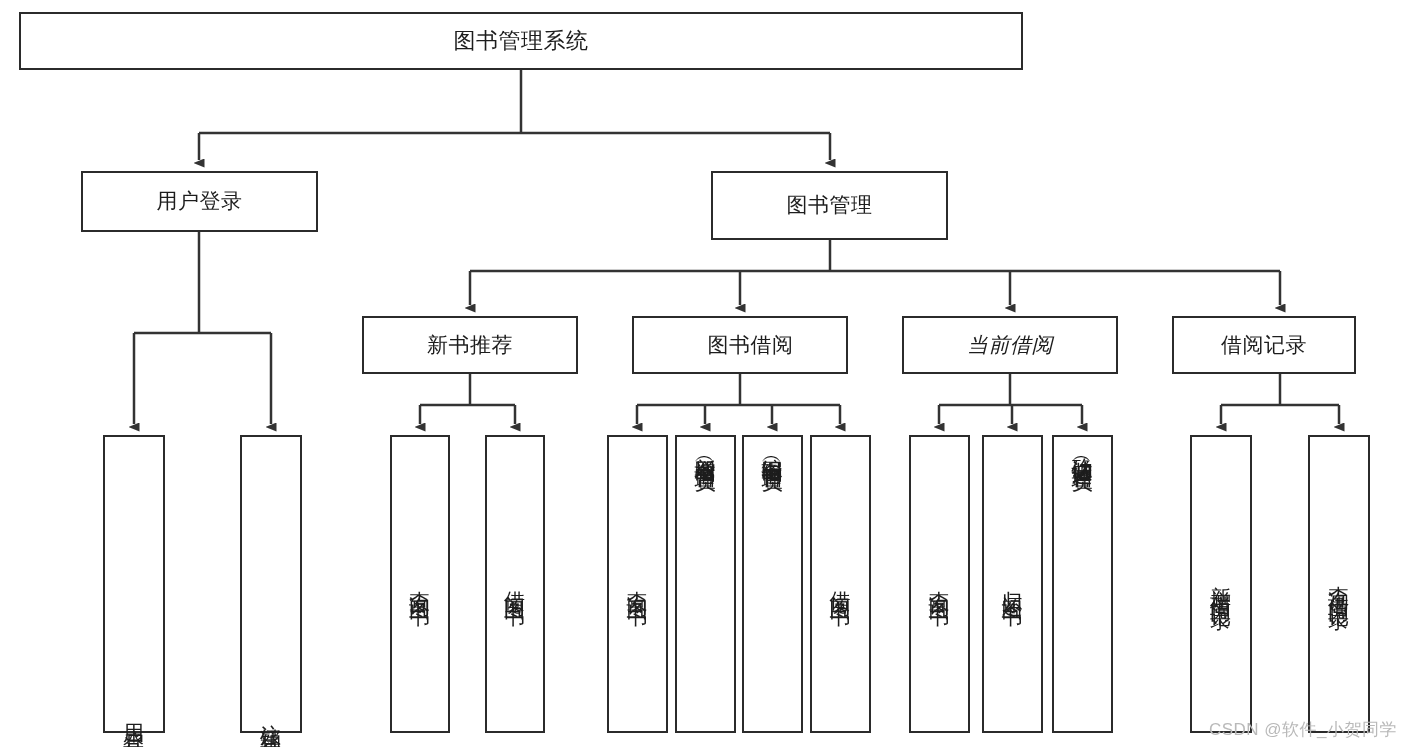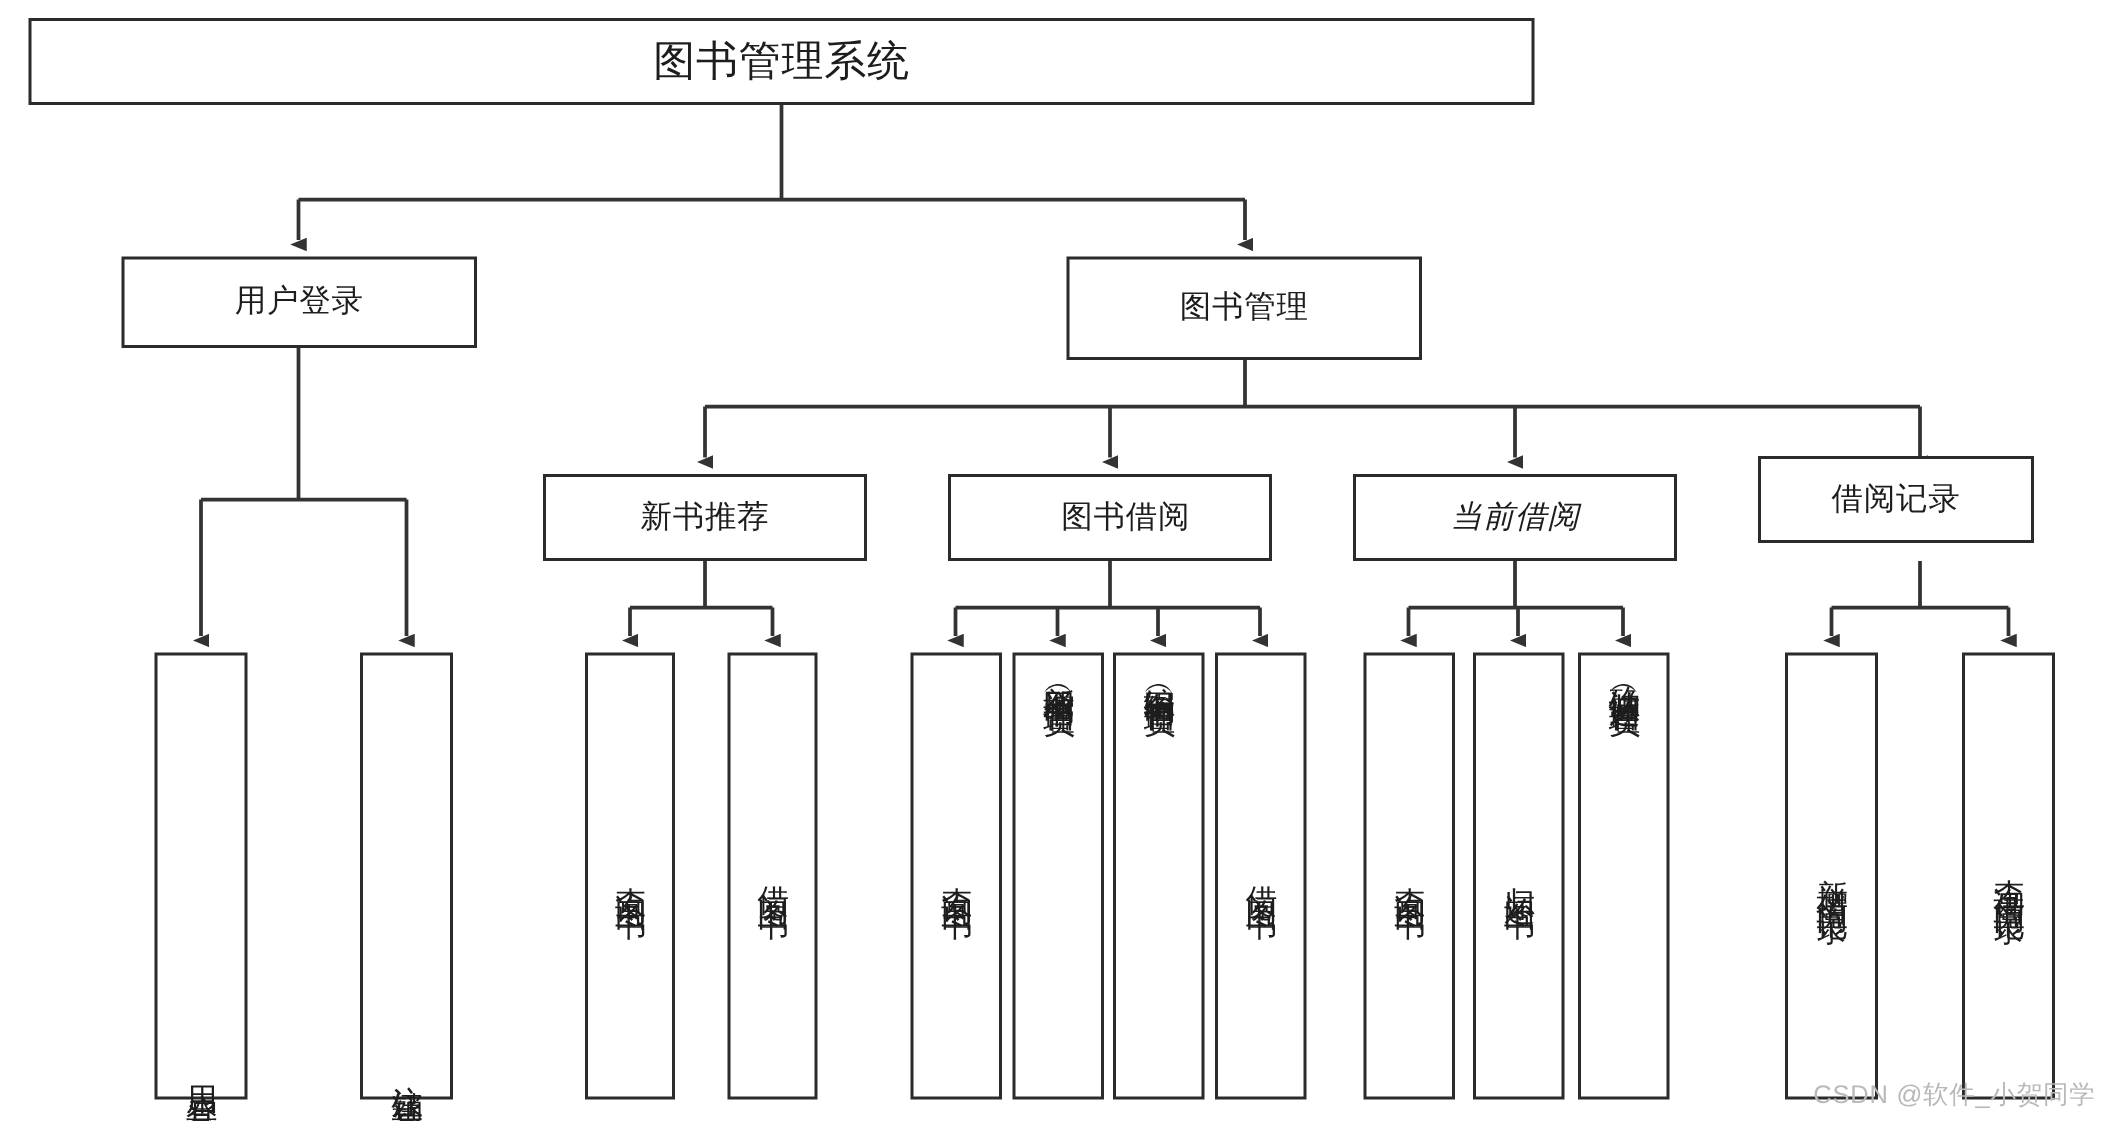--- a/index.html
+++ b/index.html
@@ -39,21 +39,21 @@
     text-align: center;
   }
   .node-label {
     display: block;
     line-height: 1.18;
     letter-spacing: 0.5px;
   }
   
   .node.level-root { }
   .node.level-root .node-label {
-    font-size: 28px;
+    font-size: 22px;
   }
   
   .node.level-branch .node-label {
     font-size: 21px;
   }
   
   .node.level-leaf {
     align-items: center;
     justify-content: center;
     padding: 4px 0;
@@ -164,21 +164,21 @@
 
   <div class="node level-branch" style="left: 362px; top: 316px; width: 216px; height: 58px;">
     <span class="node-label">新书推荐</span>
   </div>
   <div class="node level-branch" style="left: 632px; top: 316px; width: 216px; height: 58px; padding-left: 21px;">
     <span class="node-label">图书借阅</span>
   </div>
   <div class="node level-branch" style="left: 902px; top: 316px; width: 216px; height: 58px; font-style: italic;">
     <span class="node-label">当前借阅</span>
   </div>
-  <div class="node level-branch" style="left: 1172px; top: 304px; width: 184px; height: 58px;">
+  <div class="node level-branch" style="left: 1172px; top: 316px; width: 184px; height: 58px;">
     <span class="node-label">借阅记录</span>
   </div>
 
   <div class="node level-leaf" style="left: 390px; top: 435px; width: 60px; height: 298px;">
     <span class="node-label">查询图书</span>
   </div>
   <div class="node level-leaf" style="left: 485px; top: 435px; width: 60px; height: 298px;">
     <span class="node-label">借阅图书</span>
   </div>
 

